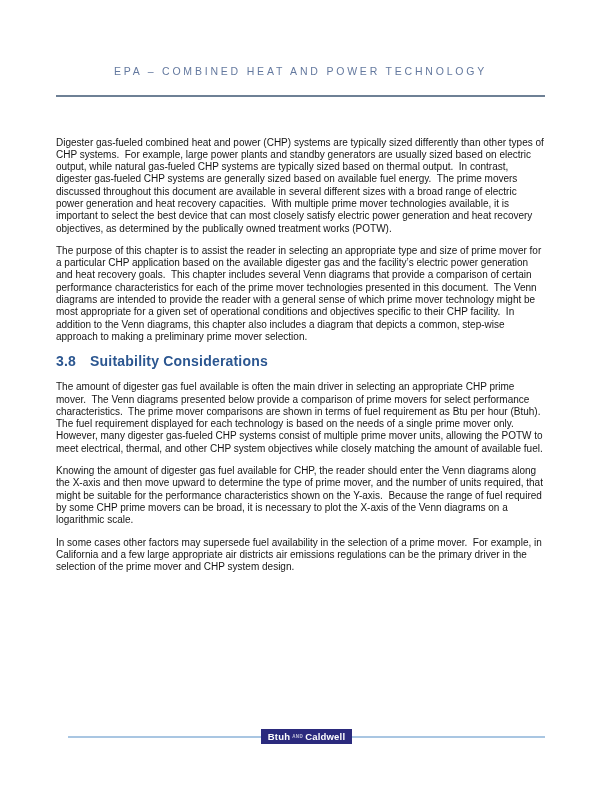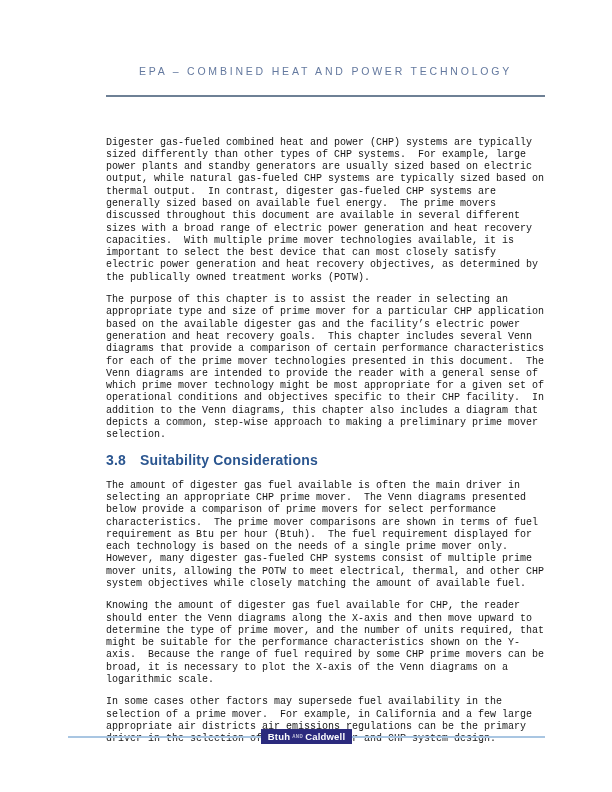--- a/index.html
+++ b/index.html
@@ -5,21 +5,21 @@
   html, body {
     margin: 0;
     padding: 0;
     background: #ffffff;
   }
   .page {
     position: relative;
     width: 612px;
     height: 792px;
     box-sizing: border-box;
-    padding: 64px 67px 0 106px;
+    padding: 64px 67px 0 56px;
     background: #ffffff;
     overflow: hidden;
     font-family: "Liberation Serif", serif;
   }
   .doc-header-line {
     text-align: center;
     font-family: "Liberation Sans", sans-serif;
     font-size: 10.5px;
     line-height: 14px;
     letter-spacing: 2.8px;
@@ -34,21 +34,21 @@
     margin-top: 9px;
     text-align: center;
     font-family: "Liberation Sans", sans-serif;
     font-size: 11.5px;
     line-height: 14px;
     letter-spacing: 1.8px;
     color: var(--chapter-title, #1f1f1f);
   }
   .body-copy p {
     margin: 0 0 10px 0;
-    font-family: Liberation Mono, monospace;
+    font-family: Liberation Sans, sans-serif;
     font-size: 10px;
     line-height: 12.3px;
     color: #151515;
     text-align: left;
     white-space: pre-wrap;
   }
   .body-copy p.first {
     margin-top: 40px;
   }
   h2.section-heading {

